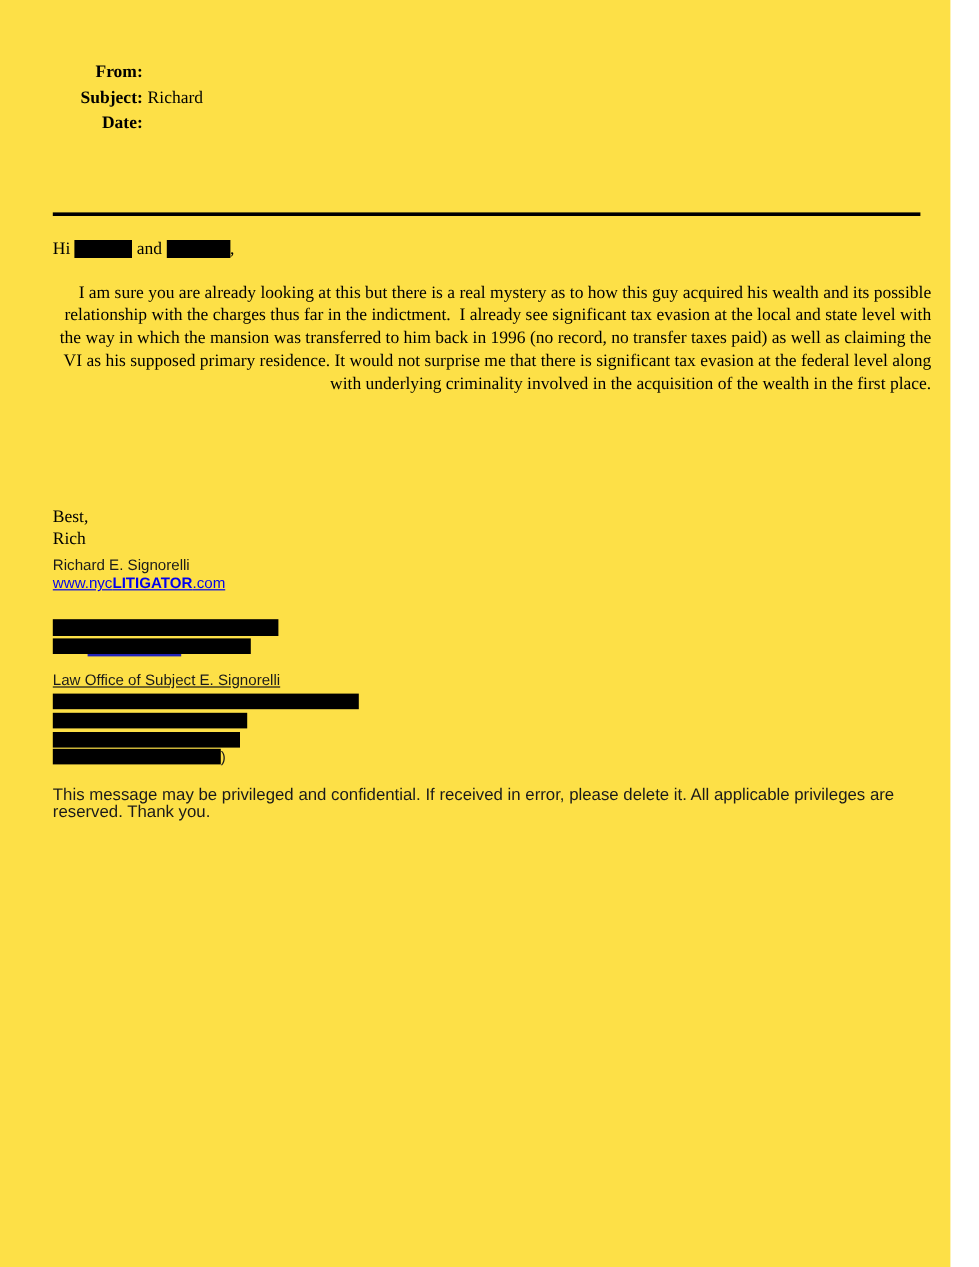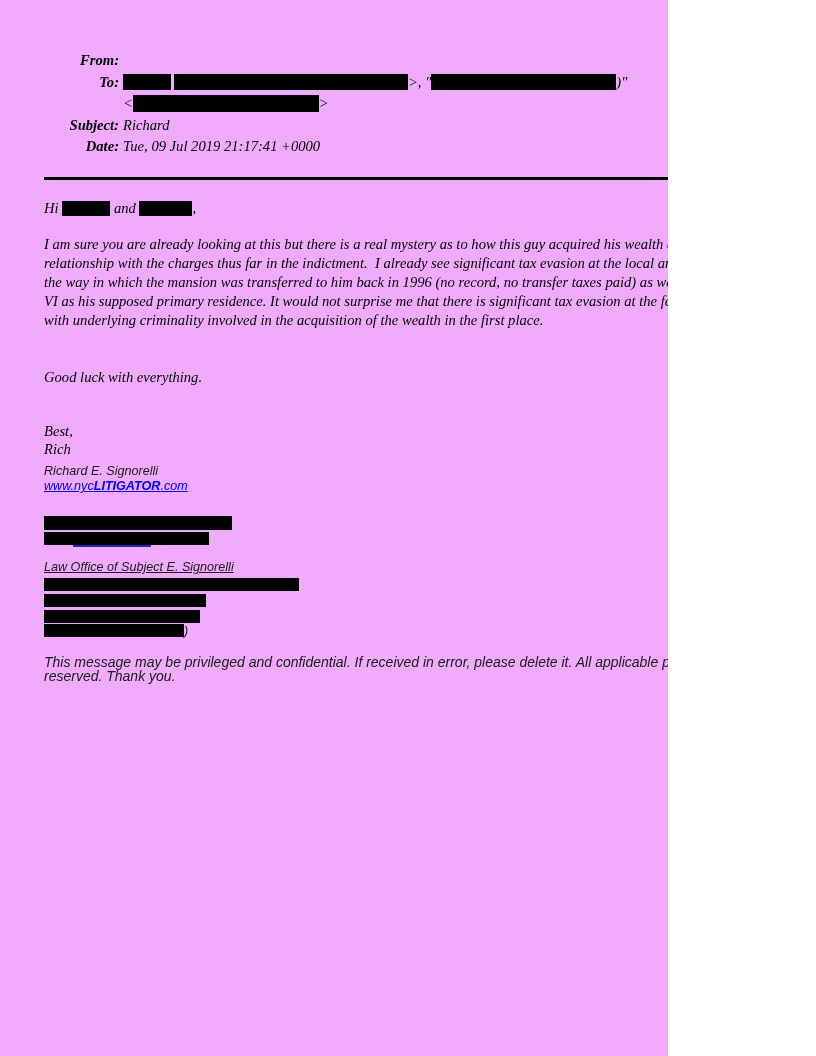--- a/index.html
+++ b/index.html
@@ -1,18 +1,18 @@
 <!DOCTYPE html>
 <html><head>
 <meta charset="utf-8">
 <style>
   html,body { margin:0; padding:0; background:#ffffff; }
   .page {
-    position:relative; width:668px; height:1056px; background:#f0abfc;
-    font-family:"Liberation Serif", serif; color:#000000; overflow:hidden;font-style:italic;
+    position:relative; width:792px; height:1056px; background:#fde047;
+    font-family:"Liberation Serif", serif; color:#000000; overflow:hidden;
   }
 
   
   .header { position:absolute; left:44px; top:50px; width:720px;
             font-size:14.6px; line-height:21.6px; }
   .hrow { display:flex; align-items:flex-start; }
   .hlabel { flex:0 0 75px; width:75px; text-align:right; font-weight:bold; white-space:nowrap; }
   .hvalue { margin-left:4px; white-space:nowrap; }
 
   .bar { display:inline-block; background:#000; vertical-align:-3px; }
@@ -24,21 +24,21 @@
   .b-hi1  { width:48px;  height:15px; }
   .b-hi2  { width:53px;  height:15px; }
 
   
   .rule { position:absolute; left:44px; top:177px; width:723px; height:3px; background:#000; }
 
   
   .btext { position:absolute; left:44px; width:732px;
            font-size:14.6px; line-height:19px; white-space:pre-wrap; }
   .greeting { top:199px; white-space:nowrap; }
-  .para1    { top:235px; }
+  .para1    { top:235px;text-align:right; }
   .goodluck { top:368px; }
   .best     { top:392px;margin-top:30px; }
   .rich     { top:440px; }
 
   
   .sans { font-family:"Liberation Sans", sans-serif; }
   .sigblock { position:absolute; left:44px; top:464px; font-size:12.6px; line-height:15.2px; color:#1a1a1a; }
   .weblink { color:#0000EE; text-decoration:underline; cursor:pointer; }
   .weblink .bold { font-weight:bold; }
 
@@ -62,46 +62,37 @@
 <body>
 
 <div class="page">
 
   <div class="header">
 
     <div class="hrow">
       <div class="hlabel">From:</div>
     </div>
 
-    <div class="hrow">
-      <div class="hlabel">To:</div>
-      <div class="hvalue">
-        <div><span class="bar b-to1"></span><span class="bar b-to2"></span><span>&gt;, "</span><span class="bar b-to3"></span><span>)"</span></div>
-        <div><span>&lt;</span><span class="bar b-to4"></span><span>&gt;</span></div>
-      </div>
-    </div>
 
     <div class="hrow">
       <div class="hlabel">Subject:</div>
       <div class="hvalue">Richard</div>
     </div>
 
     <div class="hrow">
       <div class="hlabel">Date:</div>
-      <div class="hvalue">Tue, 09 Jul 2019 21:17:41 +0000</div>
     </div>
   </div>
 
   <div class="rule"></div>
 
   <div class="btext greeting"><span>Hi </span><span class="bar b-hi1"></span><span> and </span><span class="bar b-hi2"></span><span>,</span></div>
 
   <div class="btext para1">I am sure you are already looking at this but there is a real mystery as to how this guy acquired his wealth and its possible relationship with the charges thus far in the indictment.  I already see significant tax evasion at the local and state level with the way in which the mansion was transferred to him back in 1996 (no record, no transfer taxes paid) as well as claiming the VI as his supposed primary residence. It would not surprise me that there is significant tax evasion at the federal level along with underlying criminality involved in the acquisition of the wealth in the first place.</div>
 
-  <div class="btext goodluck">Good luck with everything.</div>
   <div class="btext best">Best,</div>
   <div class="btext rich">Rich</div>
 
   <div class="sigblock sans">
     <div>Richard E. Signorelli</div>
     <div><a class="weblink"><span>www.nyc</span><span class="bold">LITIGATOR</span><span>.com</span></a></div>
   </div>
 
   <div class="rbar barA"></div>
   <div class="rbar barB"></div>

